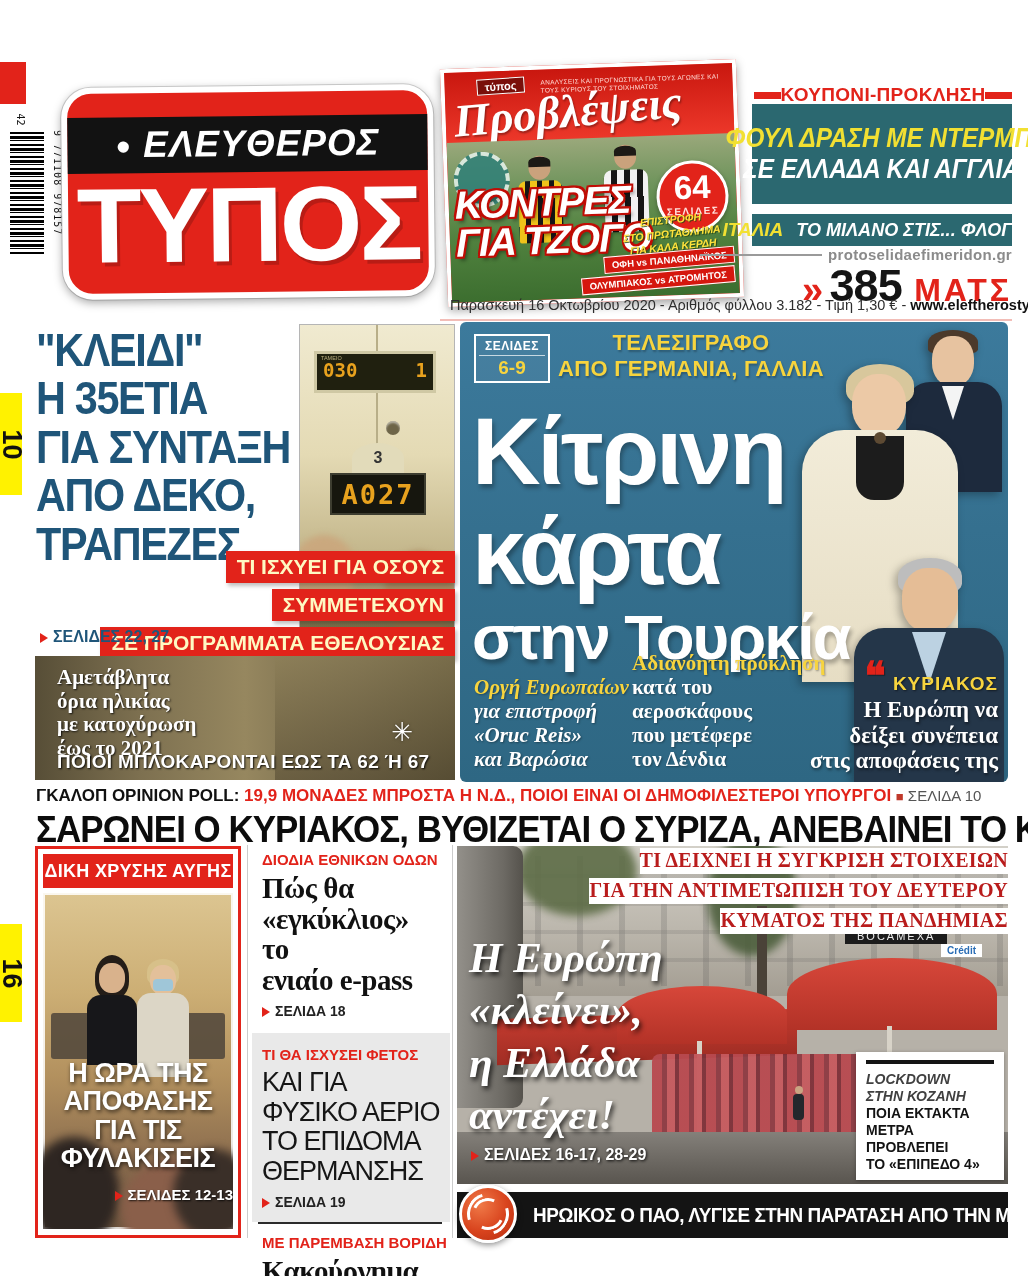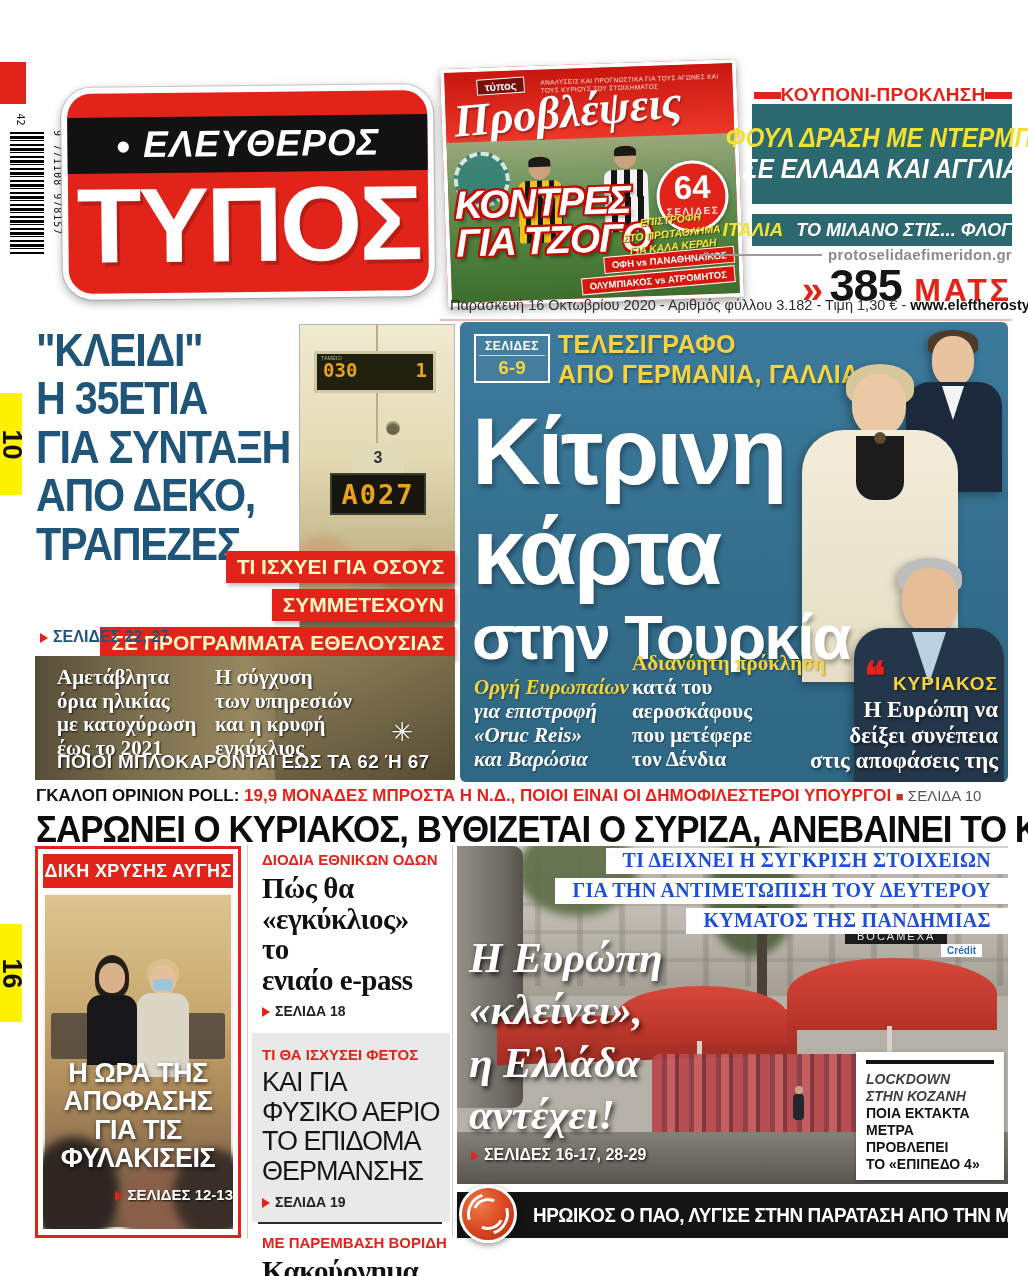--- a/index.html
+++ b/index.html
@@ -107,21 +107,21 @@
   .bank-col-2 { left:180px; }
   .bank-star { position:absolute; right:42px; bottom:32px; color:#fff; font-size:26px; text-shadow:0 0 3px rgba(0,0,0,.6); }
   .bank-bottom { position:absolute; left:22px; bottom:7px; color:#fff; font-weight:800; font-size:19px; letter-spacing:.3px; text-shadow:1px 1px 2px rgba(0,0,0,.9); white-space:nowrap; }
 
   
   .turkey { position:absolute; left:460px; top:322px; width:548px; height:460px; border-radius:6px; overflow:hidden;
     background:linear-gradient(180deg,#3c7a9c 0%,#35708f 45%,#2e6783 100%); }
   .t-badge { position:absolute; left:14px; top:12px; width:76px; border:2px solid #fff; text-align:center; padding:3px 0 4px; background:rgba(255,255,255,.05); }
   .t-badge-l1 { color:#fff; font-weight:700; font-size:12px; letter-spacing:.5px; border-bottom:1px solid rgba(255,255,255,.7); padding-bottom:2px; margin:0 3px 2px; }
   .t-badge-l2 { color:#f7d43e; font-weight:800; font-size:19px; line-height:1; }
-  .t-kicker { position:absolute; left:98px; top:8px; color:#f7d43e; font-weight:800; font-size:25px; line-height:1.18; letter-spacing:.3px; text-shadow:1px 2px 2px rgba(0,0,0,.25); }
+  .t-kicker { position:absolute; left:98px; top:8px; color:#f7d43e; font-weight:800; font-size:22px; line-height:1.18; letter-spacing:.3px; text-shadow:1px 2px 2px rgba(0,0,0,.25);text-align:center; }
   .t-h { position:absolute; left:12px; color:#fff; font-weight:800; letter-spacing:-3px; line-height:.95; text-shadow:2px 4px 4px rgba(0,0,0,.3); z-index:4; white-space:nowrap; }
   .t-h1 { top:84px; font-size:95px; }
   .t-h2 { top:184px; font-size:95px; }
   .t-h3 { top:286px; font-size:63px; letter-spacing:-2px; }
   .fig { position:absolute; filter:drop-shadow(-3px 3px 4px rgba(0,0,0,.3)); }
   .photo-macron { right:0; top:10px; width:110px; height:160px; z-index:1; }
   .mac-head { position:absolute; left:34px; top:4px; width:42px; height:50px; background:#e7c3a0; border-radius:45%; }
   .mac-hair { position:absolute; left:30px; top:-2px; width:50px; height:24px; background:#4c3a2b; border-radius:50% 50% 20% 20%; }
   .mac-body { position:absolute; left:8px; top:50px; width:96px; height:110px; background:#1d2a3d; border-radius:24px 24px 0 0; }
   .mac-shirt { position:absolute; left:44px; top:54px; width:22px; height:34px; background:#f4f4f4; clip-path:polygon(0 0,100% 0,50% 100%); }
@@ -208,21 +208,21 @@
     background:repeating-linear-gradient(90deg,#b8494f 0 10px,#8e3a42 10px 15px,#c65a5e 15px 23px,#7e3038 23px 27px); }
   .ep-chairlegs { position:absolute; left:200px; top:288px; width:290px; height:26px; opacity:.8;
     background:repeating-linear-gradient(90deg,#caa37a 0 3px,transparent 3px 12px); }
   .ep-street { position:absolute; left:0; right:0; bottom:0; height:52px; background:linear-gradient(180deg,#84807a,#59554f); }
   .ep-person { position:absolute; width:11px; height:30px; background:#23272c; border-radius:4px; }
   .ep-person::before { content:""; position:absolute; left:2px; top:-8px; width:8px; height:8px; border-radius:50%; background:#caa583; }
   .ep-pa { left:470px; top:252px; } .ep-pb { left:494px; top:250px; } .ep-pc { left:336px; top:248px; height:26px; }
   .ep-shop { position:absolute; left:388px; top:82px; background:#1c1c1c; color:#ececec; font-size:11px; letter-spacing:2px; padding:2px 12px; }
   .ep-bank { position:absolute; right:26px; top:98px; background:#fff; color:#2a6db5; font-size:10px; font-weight:700; padding:1px 6px; }
   .ep-strips { position:absolute; right:0; top:2px; display:flex; flex-direction:column; align-items:flex-end; gap:4px; }
-  .ep-strip { background:#fff; color:#1d4ed8; font-family:"Liberation Serif",serif; font-weight:700; font-size:20px; padding:1px 17px 2px; white-space:nowrap; letter-spacing:.3px; }
+  .ep-strip { background:#fff; color:#b91c1c; font-family:"Liberation Serif",serif; font-weight:700; font-size:20px; padding:1px 0 2px; white-space:nowrap; letter-spacing:.3px; }
   .ep-h { position:absolute; left:12px; top:86px; color:#fff; font-family:"Liberation Serif",serif; font-style:italic; font-weight:700; font-size:43px; line-height:1.22; text-shadow:2px 3px 5px rgba(0,0,0,.75); z-index:6; white-space:nowrap; }
   .ep-pages { position:absolute; left:14px; top:300px; color:#fff; font-weight:800; font-size:16px; text-shadow:1px 1px 3px rgba(0,0,0,.9); z-index:6; }
   .ep-lock { position:absolute; right:4px; bottom:4px; width:148px; background:#fff; padding:8px 10px 7px; z-index:7; box-shadow:0 1px 4px rgba(0,0,0,.3); }
   .lock-bar { height:4px; background:#151515; margin-bottom:7px; }
   .lock-red { color:#404040; font-weight:800; font-size:14px; line-height:1.22;font-style:italic; }
   .lock-black { color:#131313; font-weight:700; font-size:14px; line-height:1.22; }
 
   
   .sports { position:absolute; left:457px; top:1192px; width:551px; height:46px; background:#141414; display:flex; align-items:center; padding-left:76px; gap:8px; }
   .euro-logo { position:absolute; left:2px; top:-7px; width:58px; height:58px; border-radius:50%; border:3px solid #fff;
@@ -352,26 +352,20 @@
   <div class="pension-pages">
     <span class="tri"></span><span>ΣΕΛΙΔΕΣ 22, 27</span>
   </div>
   <div class="bank-strip">
     <div class="bank-desk"></div>
     <div class="bank-col bank-col-1">
       <div>Αμετάβλητα</div>
       <div>όρια ηλικίας</div>
       <div>με κατοχύρωση</div>
       <div>έως το 2021</div>
-    </div>
-    <div class="bank-col bank-col-2">
-      <div>Η σύγχυση</div>
-      <div>των υπηρεσιών</div>
-      <div>και η κρυφή</div>
-      <div>εγκύκλιος</div>
     </div>
     <div class="bank-star">✳</div>
     <div class="bank-bottom">ΠΟΙΟΙ ΜΠΛΟΚΑΡΟΝΤΑΙ ΕΩΣ ΤΑ 62 Ή 67</div>
   </div>
 
   <div class="turkey">
     <div class="t-badge">
       <div class="t-badge-l1">ΣΕΛΙΔΕΣ</div>
       <div class="t-badge-l2">6-9</div>
     </div>

